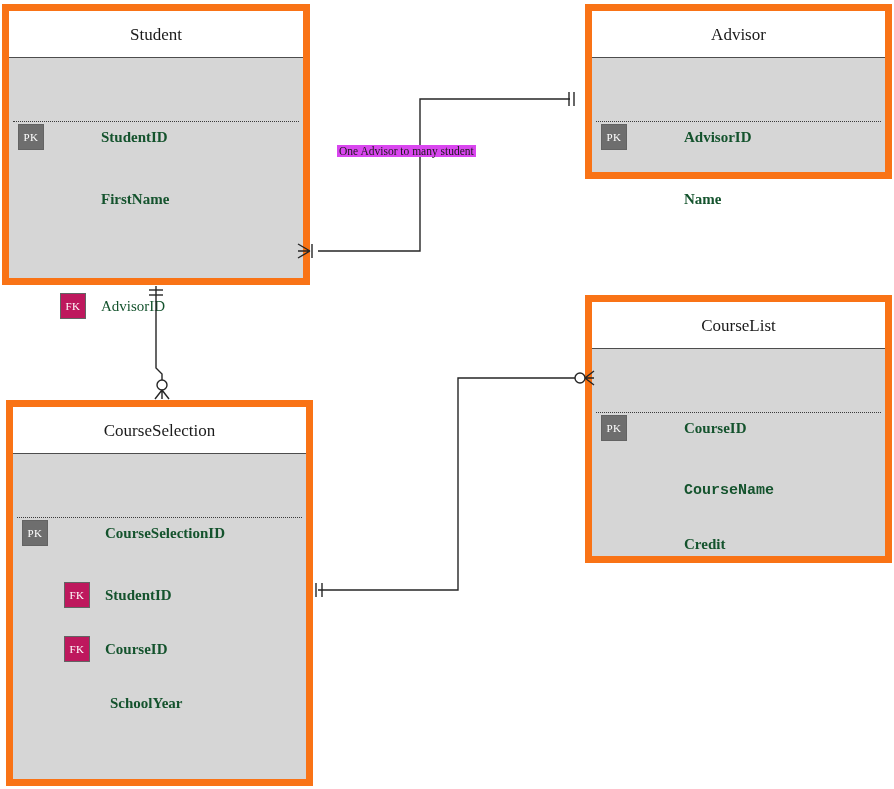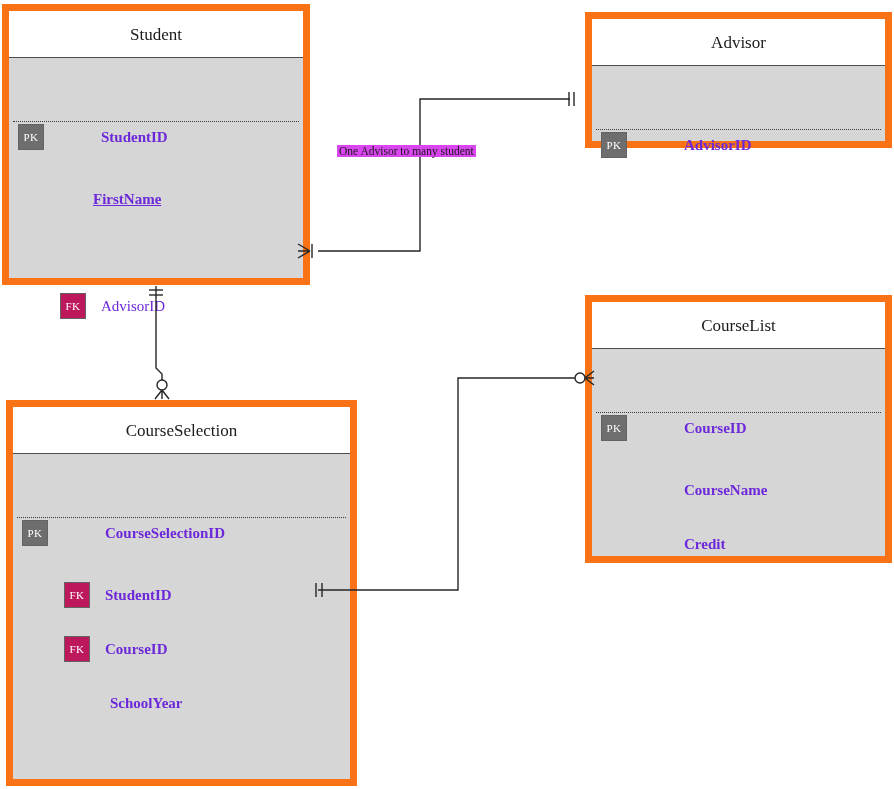--- a/index.html
+++ b/index.html
@@ -65,21 +65,21 @@
     display: flex;
     align-items: center;
     justify-content: center;
   }
   .badge-pk { background: #6e6e6e; }
   .badge-fk { background: #be185d; }
   .attr-name {
     position: absolute;
     font-family: "Liberation Serif", serif;
     font-size: 15px;
-    color: #6d28d9;
+    color: #14532d;
     white-space: nowrap;
   }
   .attr-name.req { font-weight: bold; }
   .attr-name.opt { font-weight: normal; }
 
   
   .separator {
     position: absolute;
     height: 0;
     border-top: 1px dotted #3a3a3a;
@@ -120,65 +120,68 @@
     <div class="entity-header" style="height:47px;">Student</div>
     <div class="entity-body" style="height:233px;">
       <div class="separator" style="left:4px; right:4px; top:63px;"></div>
 
       <div class="attr" style="top:64px;">
         <span class="attr-badge badge-pk" style="left:9px;">PK</span>
         <span class="attr-name req" style="left:92px;">StudentID</span>
       </div>
 
       <div class="attr" style="top:126px;">
-        <span class="attr-name req" style="left:84px;text-decoration:underline;">FirstName</span>
+        <span class="attr-name req" style="left:92px;">FirstName</span>
       </div>
 
 
       <div class="attr" style="top:233px;">
         <span class="attr-badge badge-fk" style="left:51px;">FK</span>
         <span class="attr-name opt" style="left:92px;">AdvisorID</span>
       </div>
     </div>
   </div>
 
-  <div class="entity" style="left:585px; top:12px; width:307px; height:136px;">
+  <div class="entity" style="left:585px; top:4px; width:307px; height:175px;">
     <div class="entity-header" style="height:47px;">Advisor</div>
     <div class="entity-body" style="height:127px;">
       <div class="separator" style="left:4px; right:4px; top:63px;"></div>
 
       <div class="attr" style="top:64px;">
         <span class="attr-badge badge-pk" style="left:9px;">PK</span>
         <span class="attr-name req" style="left:92px;">AdvisorID</span>
       </div>
 
+      <div class="attr" style="top:126px;">
+        <span class="attr-name req" style="left:92px;">Name</span>
+      </div>
     </div>
   </div>
 
   <div class="entity" style="left:585px; top:295px; width:307px; height:268px;">
     <div class="entity-header" style="height:47px;">CourseList</div>
     <div class="entity-body" style="height:178px;">
       <div class="separator" style="left:4px; right:4px; top:63px;"></div>
 
       <div class="attr" style="top:64px;">
         <span class="attr-badge badge-pk" style="left:9px;">PK</span>
         <span class="attr-name req" style="left:92px;">CourseID</span>
       </div>
 
       <div class="attr" style="top:126px;">
-        <span class="attr-name req" style="left:92px;">CourseName</span>
+        <span class="attr-name req" style="left:92px;font-family:Liberation Mono, monospace;">CourseName</span>
       </div>
 
       <div class="attr" style="top:180px;">
         <span class="attr-name req" style="left:92px;">Credit</span>
       </div>
     </div>
   </div>
 
-  <div class="entity" style="left:6px; top:400px; width:351px; height:386px;">
+  <div class="entity" style="left:6px; top:400px; width:307px; height:386px;">
     <div class="entity-header" style="height:47px;">CourseSelection</div>
     <div class="entity-body" style="height:338px;">
       <div class="separator" style="left:4px; right:4px; top:63px;"></div>
 
       <div class="attr" style="top:64px;">
         <span class="attr-badge badge-pk" style="left:9px;">PK</span>
         <span class="attr-name req" style="left:92px;">CourseSelectionID</span>
       </div>
 
       <div class="attr" style="top:126px;">

